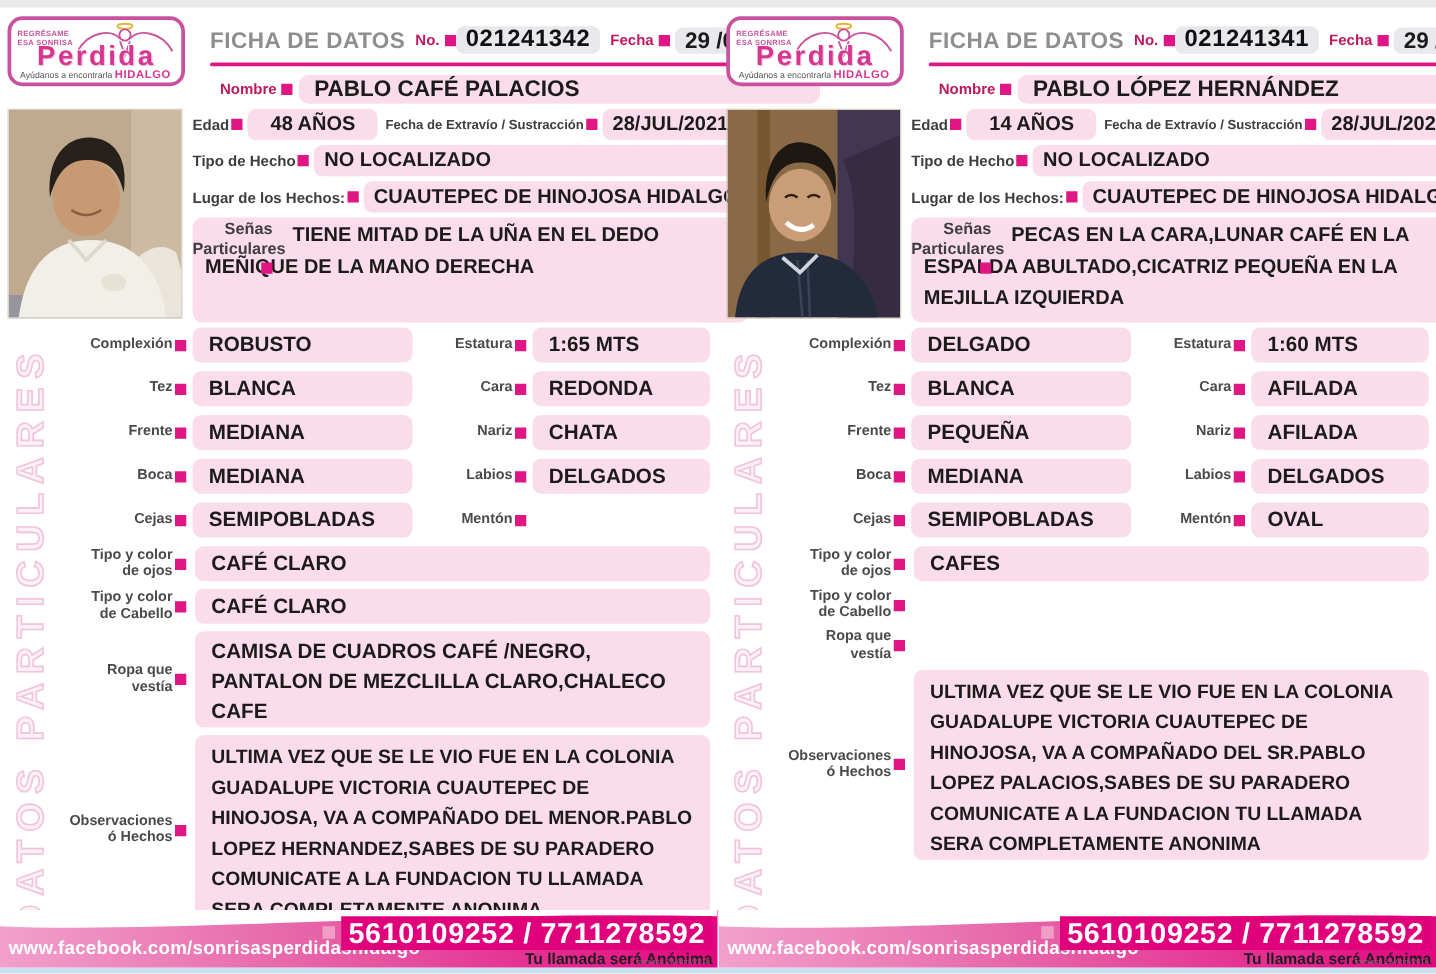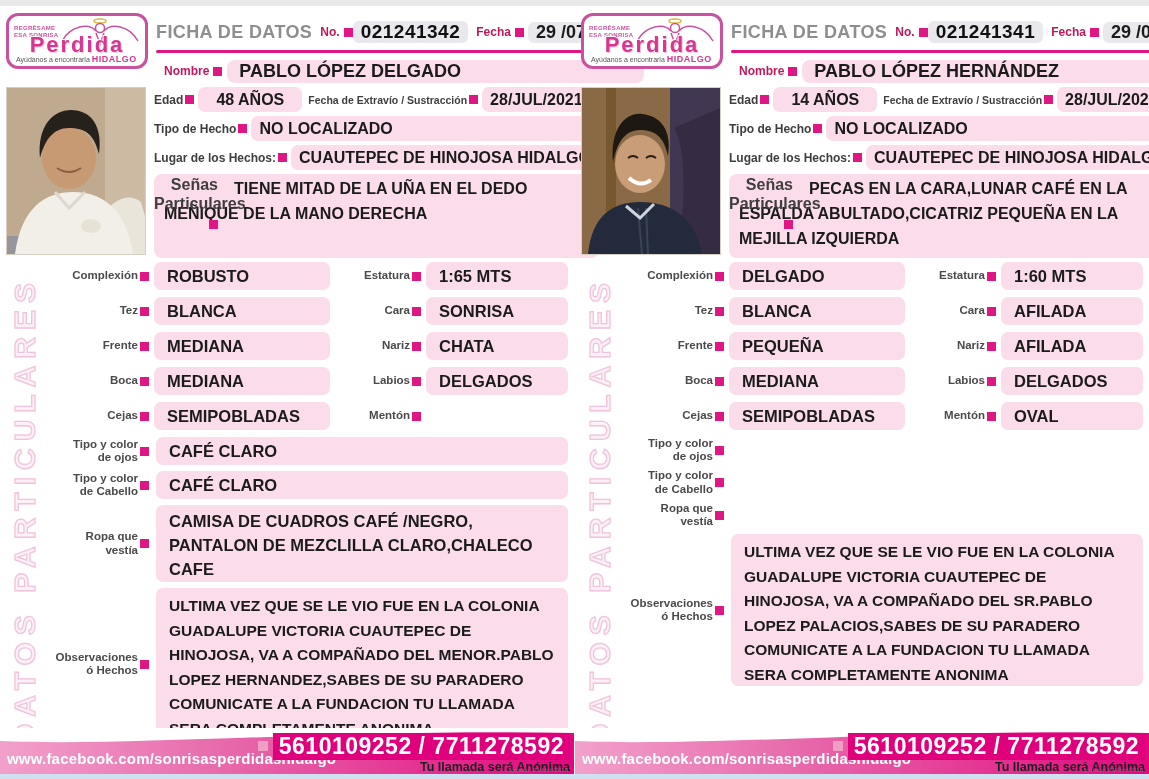--- a/index.html
+++ b/index.html
@@ -20,21 +20,21 @@
   .logo-box{width:142px;height:56px;border:3px solid var(--logo-pink);border-radius:12px;
             background:#fff;position:relative;flex:none;}
   .logo-tagline-top{position:absolute;top:9px;left:5px;width:52px;font-size:6px;line-height:1.2;
             font-weight:bold;color:var(--logo-pink);letter-spacing:.3px;}
   .logo-angel{position:absolute;top:1px;left:48px;}
   .logo-brand{position:absolute;top:16px;left:0;right:0;text-align:center;font-size:22px;
             font-weight:bold;color:#d6368f;letter-spacing:2px;
             text-shadow:1px 1px 0 #f3c9e2, -1px -1px 0 #fff;}
   .logo-bottom{position:absolute;bottom:2px;left:7px;font-size:7px;color:#555;white-space:nowrap;}
   .logo-region{color:#d6368f;font-weight:bold;font-size:9px;letter-spacing:.5px;}
-  .head-right{flex:1;padding-left:8px;padding-right:2px;}
+  .head-right{flex:1;padding-left:20px;padding-right:2px;}
   .head-row1{display:flex;align-items:center;height:28px;margin-top:5px;}
   .ficha-title{font-size:18px;font-weight:bold;color:#8e8e8e;letter-spacing:.4px;white-space:nowrap;}
   .tiny-label{font-size:12px;font-weight:bold;color:#be185d;margin:0 2px 0 8px;white-space:nowrap;}
   .marker{width:9px;height:9px;background:var(--magenta);display:inline-block;flex:none;
           vertical-align:middle;margin-left:2px;}
   .num-box{background:var(--graybox);border-radius:6px;padding:0 8px;font-size:19px;
            font-weight:bold;color:#101010;letter-spacing:.5px;white-space:nowrap;}
   .date-box{background:var(--graybox);border-radius:6px;padding:0 8px;font-size:18px;
            font-weight:bold;flex:1;text-align:center;margin-left:4px;white-space:nowrap;}
   .head-rule{height:3px;background:var(--magenta);margin:4px 0 5px;border-radius:2px;}
@@ -48,21 +48,21 @@
   .photo-box svg{display:block;}
   .mid-right{flex:1;padding-left:8px;display:flex;flex-direction:column;}
   .mid-row{display:flex;align-items:center;margin-bottom:4px;}
   .sm-label{font-size:12px;font-weight:bold;color:#3e3e3e;white-space:nowrap;}
   .xs-label{font-size:10.5px;font-weight:bold;color:#3e3e3e;white-space:nowrap;margin-left:6px;}
   .pill{background:var(--pink);border-radius:7px;font-weight:bold;font-size:16px;
         padding:1px 8px;height:25px;line-height:23px;white-space:nowrap;}
   .edad-pill{width:104px;margin-left:4px;text-align:center;}
   .grow-pill{flex:1;margin-left:4px;}
   .senas-wrap{position:relative;flex:1;}
-  .senas-lbl{position:absolute;left:0;top:1px;width:64px;text-align:right;font-size:16px;
+  .senas-lbl{position:absolute;left:0;top:1px;width:64px;text-align:right;font-size:13px;
              font-weight:bold;color:#3e3e3e;line-height:1.2;z-index:2;}
   .senas-box{background:var(--pink);border-radius:8px;height:84px;padding:2px 10px;
              font-weight:bold;font-size:16px;line-height:25px;text-indent:70px;}
 
   
   .card-body{display:flex;flex:1;margin-top:4px;min-height:0;}
   .side-col{width:52px;flex:none;position:relative;}
   .vertical-text{position:absolute;top:14px;left:8px;writing-mode:vertical-rl;
       transform:rotate(180deg);font-size:30px;font-weight:bold;letter-spacing:7px;
       color:#fdf1f7;-webkit-text-stroke:1.3px #f1c3dc;white-space:nowrap;}
@@ -123,21 +123,21 @@
           <span class="marker"></span>
           <span class="num-box">021241342</span>
           <span class="tiny-label">Fecha</span>
           <span class="marker"></span>
           <span class="date-box">29 /07/ 2021</span>
         </div>
         <div class="head-rule"></div>
         <div class="head-row2">
           <span class="tiny-label">Nombre</span>
           <span class="marker"></span>
-          <span class="name-box">PABLO LÓPEZ DELGADO</span>
+          <span class="name-box">PABLO CAFÉ PALACIOS</span>
         </div>
       </div>
     </div>
 
     <div class="card-mid">
       <div class="photo-box">
         <svg width="138" height="166" viewBox="0 0 138 166" preserveAspectRatio="none">
           <rect width="138" height="166" fill="#bfa98f"></rect>
           <rect x="98" width="40" height="166" fill="#cdbaa2"></rect>
           <rect y="148" width="138" height="18" fill="#96959c"></rect>
@@ -193,21 +193,21 @@
           <span class="lbl lblR">Estatura</span>
             <span class="marker"></span>
           <span class="pbox boxR">1:65 MTS</span>
         </div>
         <div class="pair-row">
           <span class="lbl lblL">Tez</span>
             <span class="marker"></span>
           <span class="pbox boxL">BLANCA</span>
           <span class="lbl lblR">Cara</span>
             <span class="marker"></span>
-          <span class="pbox boxR">SONRISA</span>
+          <span class="pbox boxR">REDONDA</span>
         </div>
         <div class="pair-row">
           <span class="lbl lblL">Frente</span>
             <span class="marker"></span>
           <span class="pbox boxL">MEDIANA</span>
           <span class="lbl lblR">Nariz</span>
             <span class="marker"></span>
           <span class="pbox boxR">CHATA</span>
         </div>
         <div class="pair-row">
@@ -383,20 +383,21 @@
           <span class="lbl lblL">Cejas</span>
             <span class="marker"></span>
           <span class="pbox boxL">SEMIPOBLADAS</span>
           <span class="lbl lblR">Mentón</span>
             <span class="marker"></span>
           <span class="pbox boxR">OVAL</span>
         </div>
         <div class="full-row">
           <span class="lbl lblL"><span>Tipo y color</span><br><span>de ojos</span></span>
             <span class="marker"></span>
+          <span class="pbox fbox">CAFES</span>
         </div>
         <div class="full-row">
           <span class="lbl lblL"><span>Tipo y color</span><br><span>de Cabello</span></span>
             <span class="marker"></span>
         </div>
         <div class="full-row">
           <span class="lbl lblL"><span>Ropa que</span><br><span>vestía</span></span>
             <span class="marker"></span>
         </div>
         <div class="obs-row">

